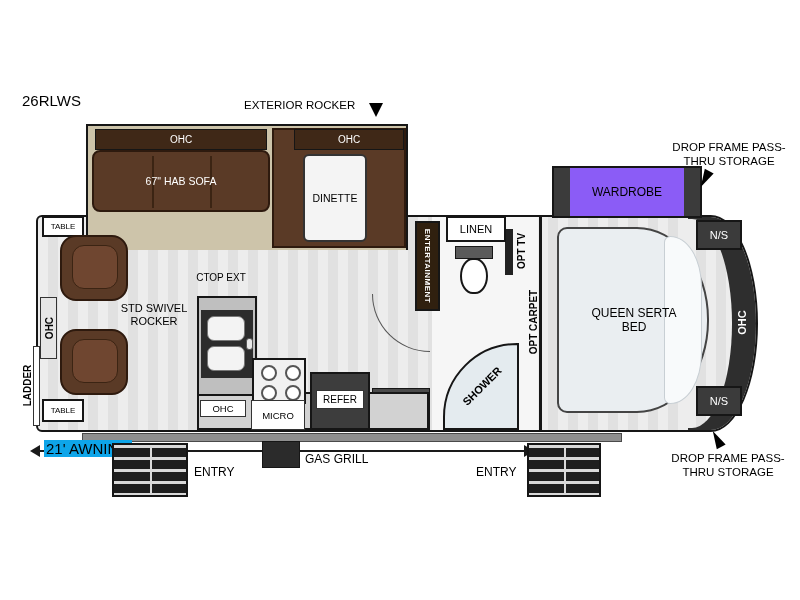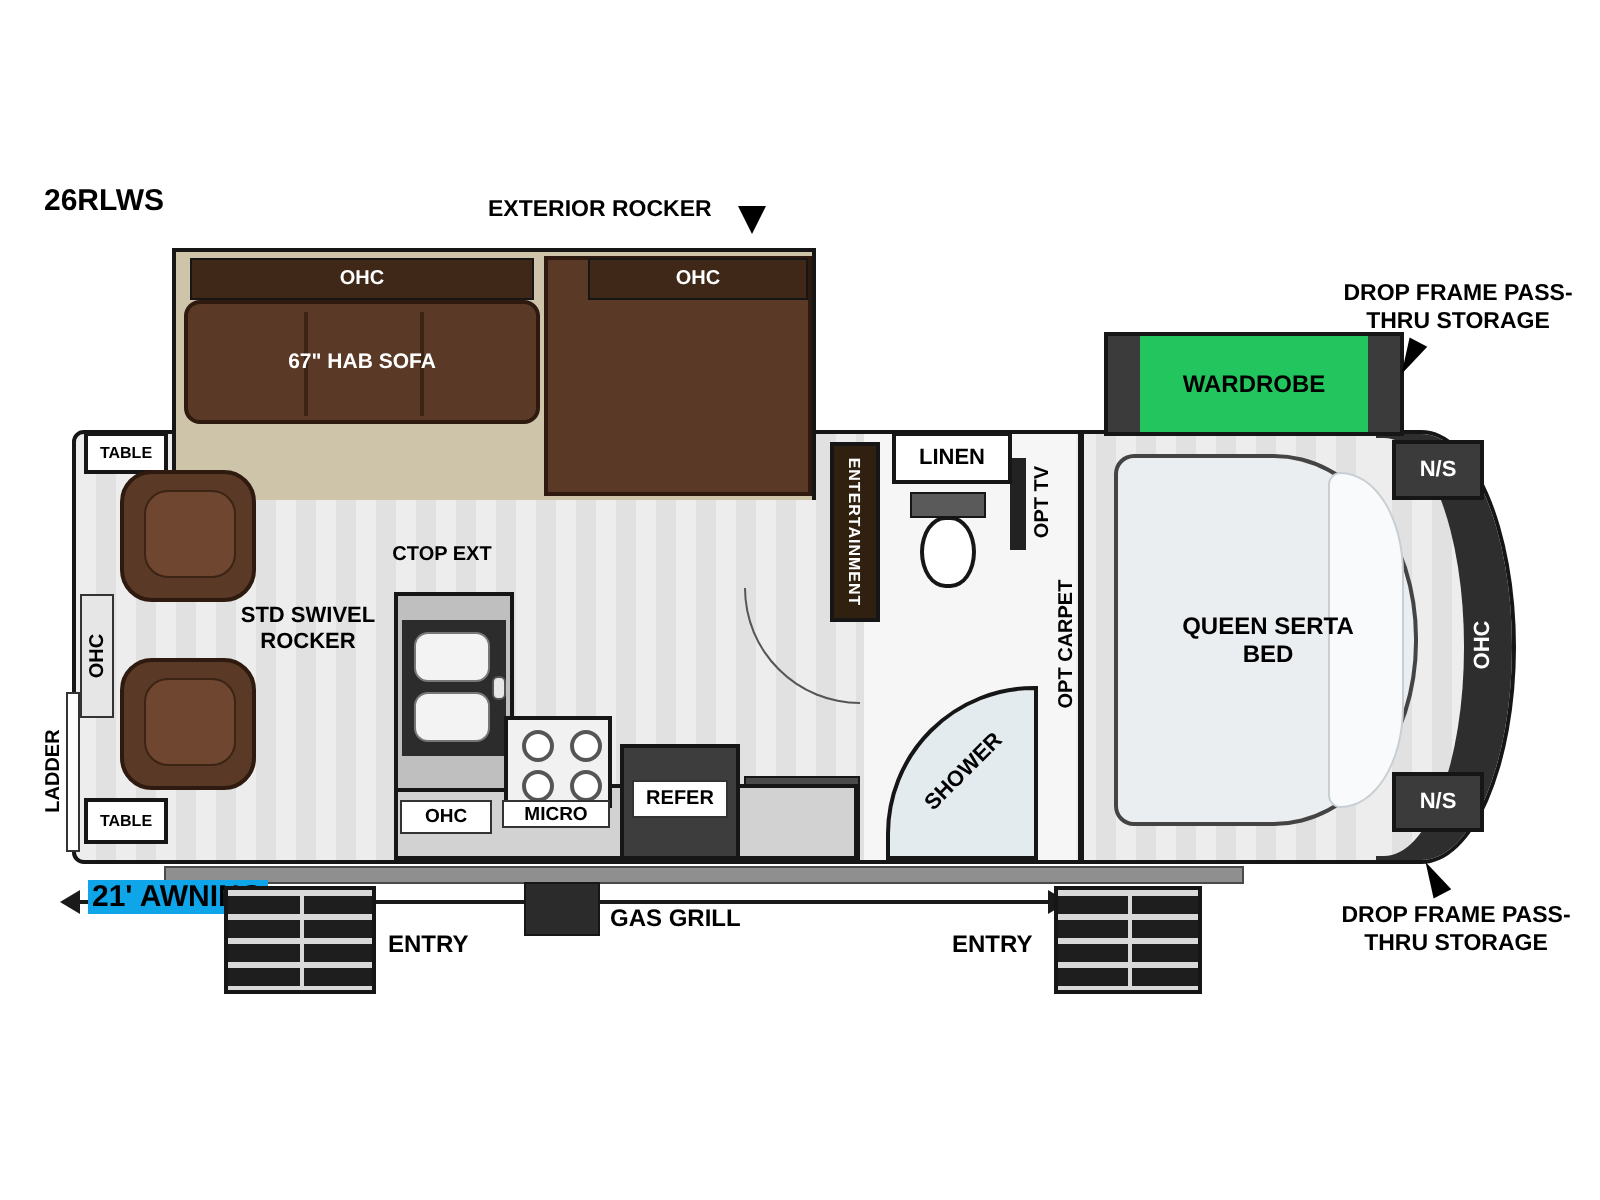--- a/index.html
+++ b/index.html
@@ -1,19 +1,19 @@
 <!DOCTYPE html>
 <html><head>
 <meta charset="utf-8">
 <style>
   html,body{margin:0;padding:0;background:#fff;}
   #canvas{position:relative;width:800px;height:600px;background:#fff;
           font-family:"Liberation Sans",sans-serif;color:#000;overflow:hidden;}
   .abs{position:absolute;box-sizing:border-box;}
-  .lbl{font-weight:bold;color:#000;}
+  .lbl{font-weight:normal;color:#000;}
   .ctr{display:flex;align-items:center;justify-content:center;text-align:center;}
   .vtext{position:absolute;display:flex;align-items:center;justify-content:center;
          font-weight:bold;white-space:nowrap;box-sizing:border-box;}
   .tri{width:0;height:0;position:absolute;}
   .floor{background:repeating-linear-gradient(90deg,#ededed 0 10px,#e1e1e1 10px 20px);}
   .burner{position:absolute;width:12px;height:12px;border:2px solid #555;border-radius:50%;background:#fff;}
 </style>
 </head>
 <body>
 
@@ -24,21 +24,21 @@
 
   <div class="abs" style="left:688px;top:217px;width:68px;height:213px;background:#2e2e2e;
               border-radius:0 46px 46px 0 / 0 108px 108px 0;"></div>
   <div class="abs floor" style="left:686px;top:219px;width:46px;height:209px;
               border-radius:0 40px 40px 0 / 0 104px 104px 0;"></div>
 
   <div class="abs" style="left:432px;top:217px;width:106px;height:213px;background:#f6f6f6;"></div>
 
   <div class="abs" style="left:539px;top:217px;width:3px;height:213px;background:#161616;"></div>
 
-  <div class="abs ctr" style="left:552px;top:166px;width:150px;height:52px;background:#22c55e;border:2px solid #161616;">
+  <div class="abs ctr" style="left:552px;top:166px;width:150px;height:52px;background:#8b5cf6;border:2px solid #161616;">
     <div class="abs" style="left:0;top:0;width:16px;height:48px;background:#3b3b3b;"></div>
     <div class="abs" style="right:0;top:0;width:16px;height:48px;background:#3b3b3b;"></div>
     <span class="lbl" style="font-size:12px;position:relative;">WARDROBE</span>
   </div>
 
   <div class="abs" style="left:557px;top:227px;width:152px;height:186px;background:#eaeef1;border:2px solid #444;
               border-radius:10px 72px 72px 10px / 10px 92px 92px 10px;"></div>
   <div class="abs" style="left:664px;top:236px;width:38px;height:168px;background:#f8fafb;border:1px solid #c8cfd4;
               border-radius:10px 50px 50px 10px / 10px 80px 80px 10px;"></div>
   <div class="abs lbl ctr" style="left:580px;top:306px;width:108px;font-size:12px;line-height:14px;">QUEEN SERTA BED</div>
@@ -80,40 +80,42 @@
   <div class="abs" style="left:246px;top:338px;width:7px;height:12px;background:#e8e8e8;border:1px solid #555;border-radius:3px;"></div>
 
   <div class="abs" style="left:252px;top:358px;width:54px;height:46px;background:#f1f1f1;border:2px solid #161616;">
     <div class="burner" style="left:7px;top:5px;"></div>
     <div class="burner" style="left:31px;top:5px;"></div>
     <div class="burner" style="left:7px;top:25px;"></div>
     <div class="burner" style="left:31px;top:25px;"></div>
   </div>
 
   <div class="abs lbl ctr" style="left:200px;top:400px;width:46px;height:17px;background:#fff;border:1px solid #333;font-size:9.5px;">OHC</div>
-  <div class="abs lbl ctr" style="left:251px;top:400px;width:54px;height:14px;background:#fff;border:1px solid #333;font-size:9.5px;text-align:center;">MICRO</div>
+  <div class="abs lbl ctr" style="left:251px;top:400px;width:54px;height:30px;background:#fff;border:1px solid #333;font-size:9.5px;text-align:center;">MICRO</div>
 
   <div class="abs" style="left:310px;top:372px;width:60px;height:58px;background:#3d3d3d;border:2px solid #161616;"></div>
   <div class="abs lbl ctr" style="left:316px;top:390px;width:48px;height:19px;background:#fff;border:1px solid #333;font-size:10px;">REFER</div>
 
   <div class="abs lbl ctr" style="left:196px;top:272px;width:50px;font-size:10px;line-height:11px;">CTOP EXT</div>
 
   <div class="abs" style="left:86px;top:124px;width:322px;height:126px;background:#cdc4aa;border:2px solid #161616;border-bottom:none;"></div>
 
   <div class="abs lbl ctr" style="left:95px;top:129px;width:172px;height:21px;background:#3f2817;border:1px solid #161616;
               color:#fff;font-size:10px;">OHC</div>
   <div class="abs ctr" style="left:92px;top:150px;width:178px;height:62px;background:#5a3a26;border:2px solid #2e1a0e;border-radius:8px;">
     <div class="abs" style="left:58px;top:4px;width:2px;height:52px;background:#3b2413;"></div>
     <div class="abs" style="left:116px;top:4px;width:2px;height:52px;background:#3b2413;"></div>
     <span class="lbl" style="color:#fff;font-size:10.5px;position:relative;">67" HAB SOFA</span>
   </div>
 
   <div class="abs" style="left:272px;top:128px;width:134px;height:120px;background:#5a3a26;border:2px solid #2e1a0e;"></div>
   <div class="abs lbl ctr" style="left:294px;top:129px;width:110px;height:21px;background:#3f2817;border:1px solid #161616;
               color:#fff;font-size:10px;">OHC</div>
+  <div class="abs lbl ctr" style="left:303px;top:154px;width:64px;height:88px;background:#f4f4f4;border:2px solid #333;
+              border-radius:6px;font-size:10.5px;">DINETTE</div>
 
   <div class="abs lbl ctr" style="left:42px;top:216px;width:42px;height:21px;background:#fff;border:2px solid #161616;font-size:8px;">TABLE</div>
   <div class="abs lbl ctr" style="left:42px;top:399px;width:42px;height:23px;background:#fff;border:2px solid #161616;font-size:8px;">TABLE</div>
 
   <div class="abs" style="left:40px;top:297px;width:17px;height:62px;background:#e6e6e6;border:1.5px solid #333;"></div>
   <div class="vtext" style="left:28px;top:322px;width:41px;height:12px;font-size:10px;transform:rotate(-90deg);">OHC</div>
 
   <div class="abs" style="left:60px;top:235px;width:68px;height:66px;background:#5a3a26;border:2px solid #2e1a0e;border-radius:16px;">
     <div class="abs" style="left:10px;top:8px;width:46px;height:44px;background:#6f4630;border:1px solid #3b2413;border-radius:12px;"></div>
   </div>

